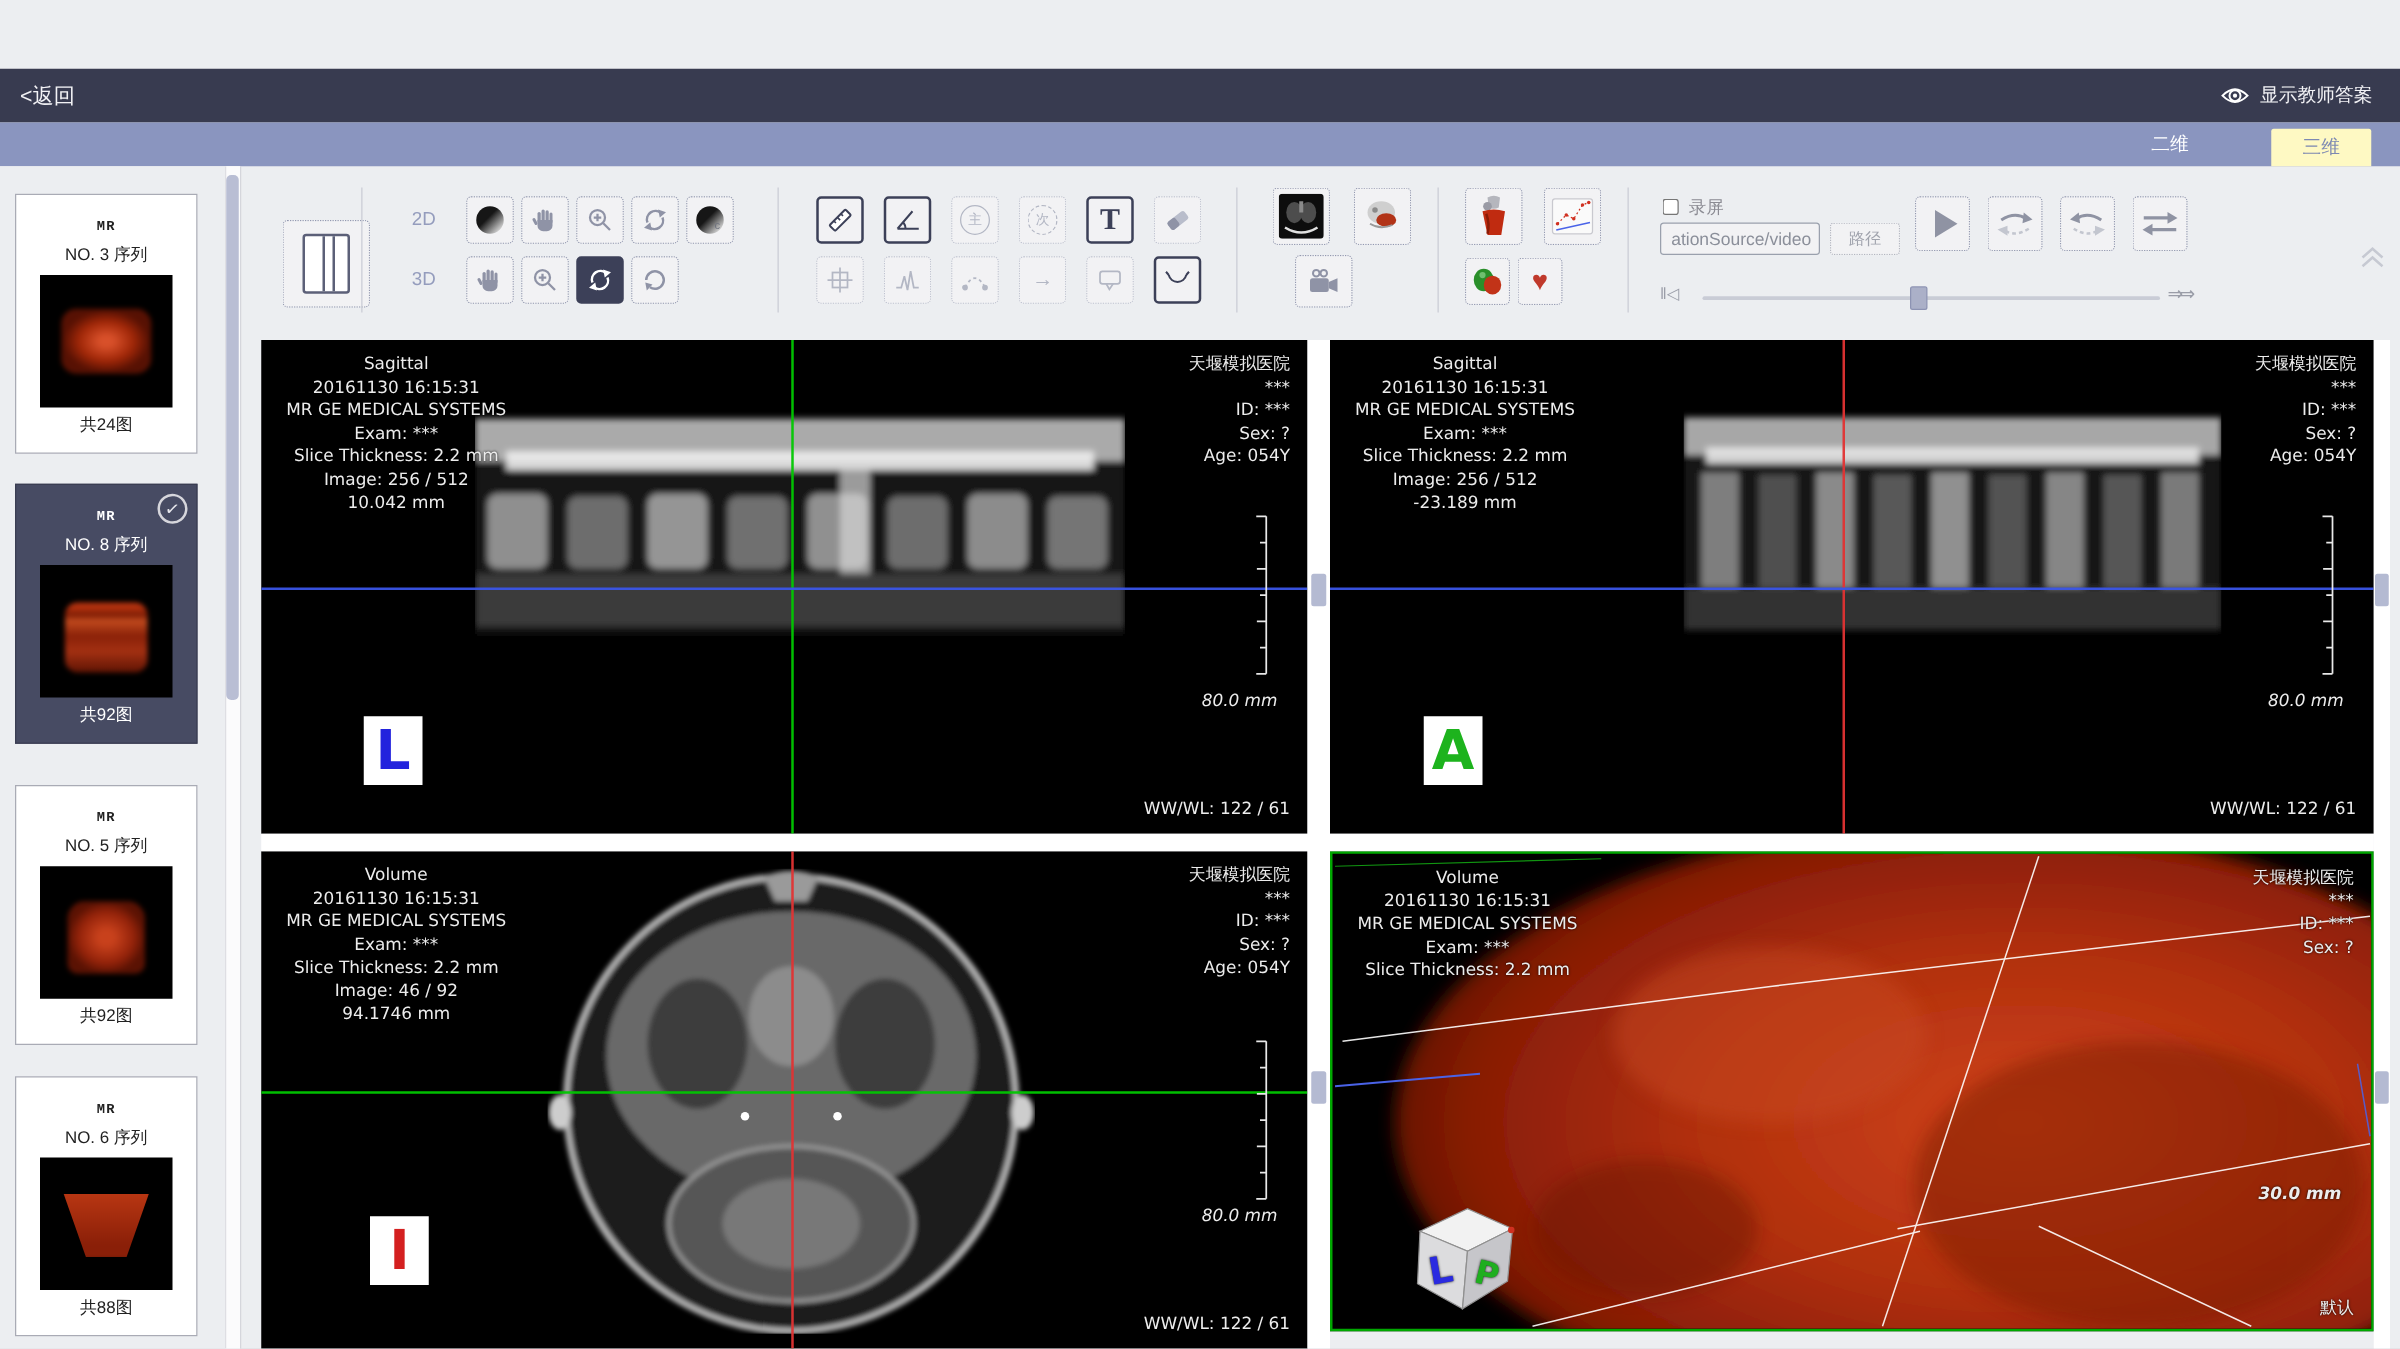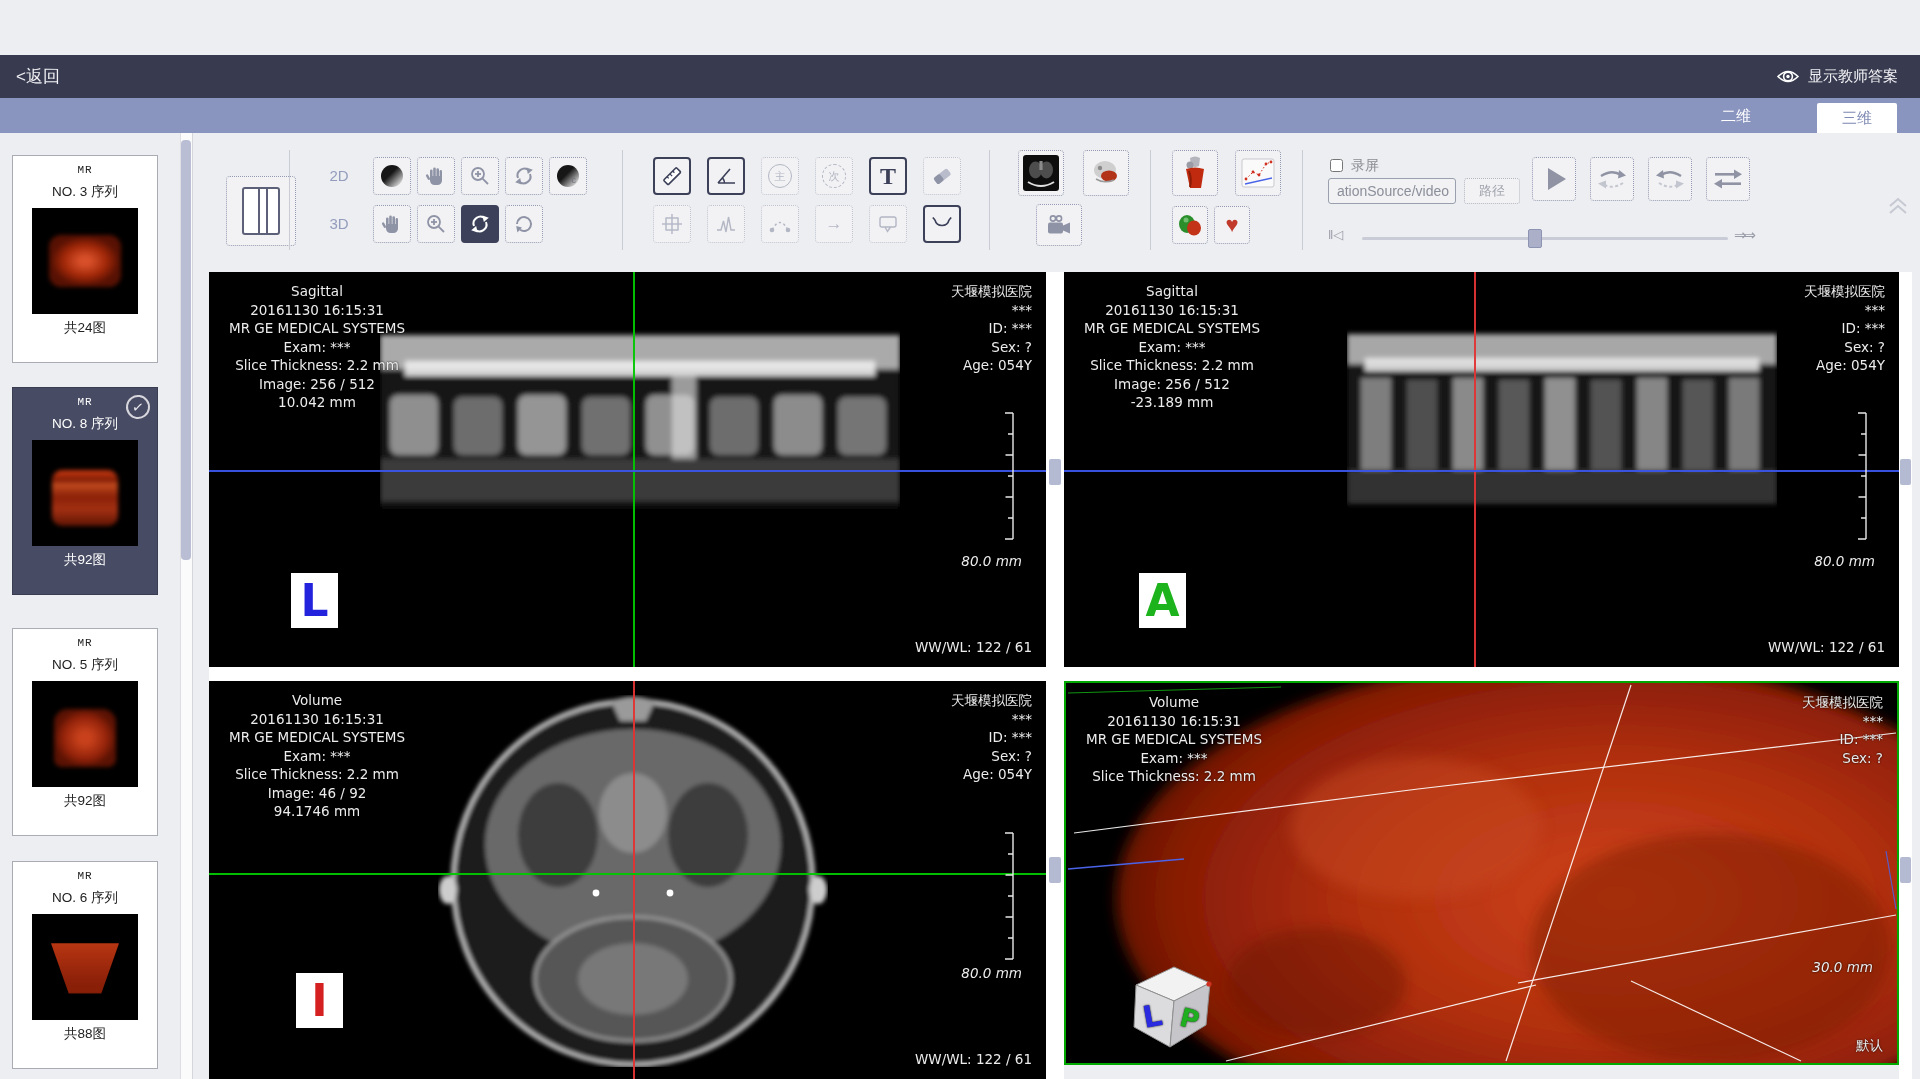--- a/index.html
+++ b/index.html
@@ -16,27 +16,27 @@
 
   
   #navbar{position:absolute;left:0;top:55px;width:1920px;height:43px;background:#383b50;}
   #back-link{position:absolute;left:16px;top:0;line-height:43px;color:#f2f2f5;font-size:17px;cursor:pointer;}
   #show-answer{position:absolute;right:22px;top:0;height:43px;display:flex;align-items:center;gap:8px;color:#f2f2f5;font-size:15px;cursor:pointer;}
 
   
   #tabstrip{position:absolute;left:0;top:98px;width:1920px;height:35px;background:#8a95bf;}
   #tab-2d{position:absolute;left:1690px;top:0;width:92px;height:35px;line-height:35px;text-align:center;color:#fff;font-size:15px;cursor:pointer;}
   #tab-3d{position:absolute;left:1817px;top:5px;width:80px;height:30px;line-height:30px;text-align:center;
-          background:#ffffff;color:#7d89b2;font-size:15px;border-radius:2px 2px 0 0;cursor:pointer;}
+          background:#fef9c3;color:#7d89b2;font-size:15px;border-radius:2px 2px 0 0;cursor:pointer;}
 
   
   #sidebar{position:absolute;left:0;top:133px;width:192px;height:946px;background:#eceef1;}
   .series-card{position:absolute;left:12px;width:146px;height:208px;background:#fff;
                border:1px solid #a9abb5;box-sizing:border-box;text-align:center;color:#222;cursor:pointer;}
-  .series-card .modality{margin-top:8px;font-size:11px;font-weight:normal;letter-spacing:1px;font-family:"Liberation Mono",monospace;}
+  .series-card .modality{margin-top:20px;font-size:11px;font-weight:bold;letter-spacing:1px;font-family:"Liberation Mono",monospace;}
   .series-card .sname{margin-top:7px;font-size:13.5px;}
   .series-card .thumb{position:relative;width:106px;height:106px;margin:7px auto 0;background:#000;overflow:hidden;}
   .series-card .count{margin-top:5px;font-size:13.5px;}
   .series-card.selected{background:#474b63;color:#fff;border-color:#3a3d52;}
   .check-badge{position:absolute;right:7px;top:7px;width:24px;height:24px;border:2px solid #d6d6dc;border-radius:50%;
                box-sizing:border-box;color:#e9e9ee;font-size:14px;line-height:20px;text-align:center;transform:rotate(8deg);}
   .blob{position:absolute;filter:blur(2px);}
   .blob.b3{left:17px;top:27px;width:72px;height:52px;border-radius:12px;
            background:radial-gradient(closest-side,#d8502a 15%,#a02708 60%,#571103 95%);}
   .blob.b4{left:20px;top:30px;width:66px;height:56px;border-radius:10px;
@@ -95,21 +95,21 @@
   .wwwl{position:absolute;right:14px;bottom:12px;}
   .scale-label{position:absolute;right:24px;bottom:98px;font-style:italic;}
   .ruler{position:absolute;right:30px;top:140px;}
   .orient-box{position:absolute;width:47px;height:55px;background:#fff;display:flex;align-items:center;justify-content:center;
               font-size:44px;font-weight:bold;text-shadow:none;}
   .vline{position:absolute;top:0;bottom:0;width:2px;opacity:.95;}
   .hline{position:absolute;left:0;right:0;height:2px;opacity:.95;}
   .gutter{position:absolute;background:#fff;}
   .gutter-handle{position:absolute;width:12px;height:26px;background:#b4bad2;border-radius:2px;cursor:pointer;}
   #vol-default{position:absolute;right:14px;bottom:8px;}
-  #vol-scale{position:absolute;right:24px;bottom:88px;font-style:italic;}
+  #vol-scale{position:absolute;right:24px;bottom:100px;font-style:italic;font-weight:bold;}
 </style>
 </head>
 <body>
 
 <div id="app">
 
 
   <div id="navbar">
     <div id="back-link">&lt;返回</div>
     <div id="show-answer">

